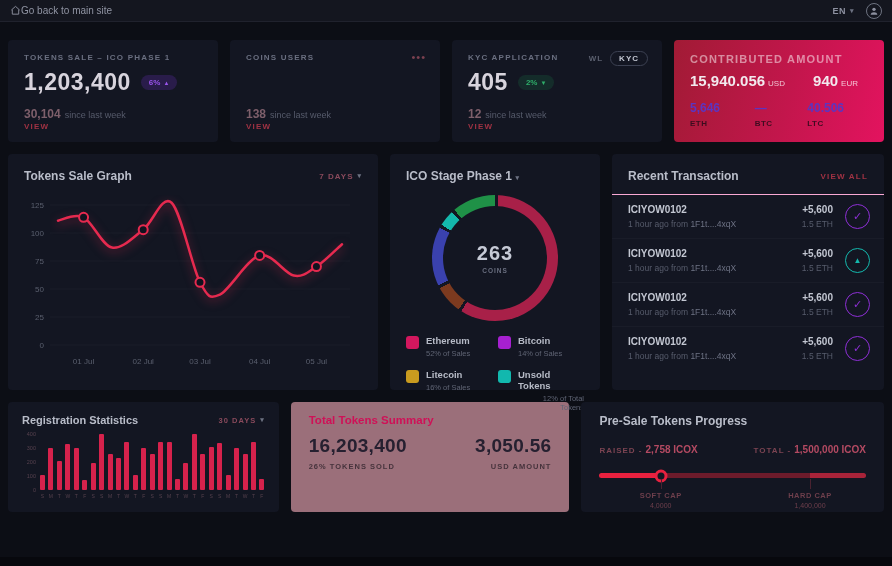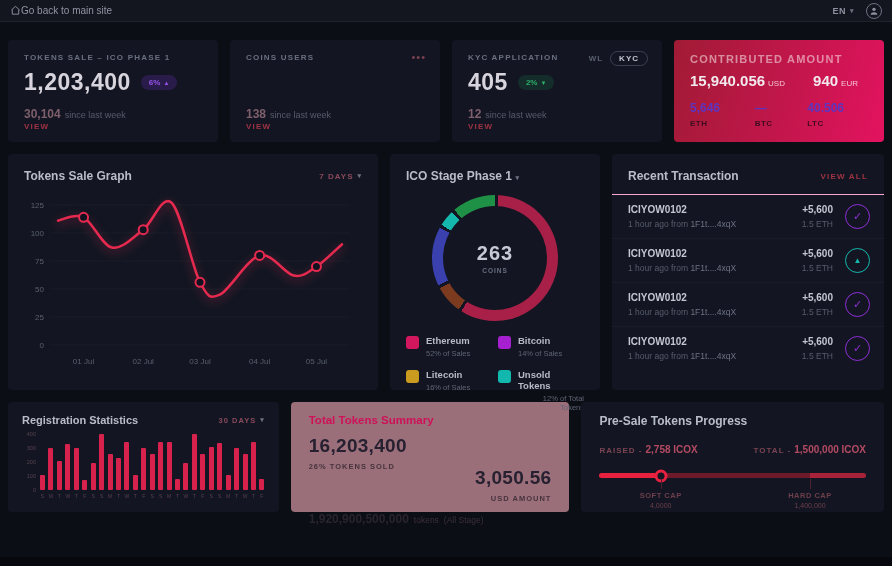--- a/index.html
+++ b/index.html
@@ -108,21 +108,21 @@
   .bar { width:5px; border-radius:1px; background:#d6224c; }
   .bar-x { display:flex; justify-content:space-between; margin-left:18px; margin-top:3px; }
   .bar-xlabel { width:5px; text-align:center; font-size:5px; color:#55414d; }
 
   
   .summary-panel { width:280px; height:110px; background:#9b6f7a; border-radius:4px; padding:12px 18px; }
   .sum-title { font-size:11.5px; font-weight:bold; color:#cf1157; }
   .sum-row { display:flex; justify-content:space-between; margin-top:9px; }
   .sum-big { font-size:19px; font-weight:bold; color:#262030; letter-spacing:.3px; }
   .sum-note { font-size:7.5px; font-weight:bold; color:#46333c; letter-spacing:1px; margin-top:5px; }
-  .sum-right { text-align:right;margin-top:32px; }
+  .sum-right { text-align:right; }
   .sum-bottom { margin-top:9px; display:flex; align-items:baseline; gap:5px; }
   .sum-total { font-size:12px; font-weight:bold; color:#2a2330; }
   .sum-small { font-size:8.5px; color:#3c2f38; }
 
   
   .presale-panel { width:304px; height:110px; padding:12px 18px; }
   .ps-labels { display:flex; justify-content:space-between; margin-top:11px; align-items:baseline; }
   .ps-lab { font-size:8px; font-weight:bold; letter-spacing:1px; color:#7c4452; }
   .ps-val { font-size:10px; font-weight:bold; color:#b44a62; margin-left:3px; }
   .slider { position:relative; margin-top:12px; height:34px; }
@@ -454,25 +454,20 @@
       <div class="sum-row">
         <span>
             <div class="sum-big">16,203,400</div>
             <div class="sum-note">26% TOKENS SOLD</div>
           </span>
         <span class="sum-right">
             <div class="sum-big">3,050.56</div>
             <div class="sum-note">USD AMOUNT</div>
           </span>
       </div>
-      <div class="sum-bottom">
-        <span class="sum-total">1,920,900,500,000</span>
-        <span class="sum-small">tokens</span>
-        <span class="sum-small">(All Stage)</span>
-      </div>
     </div>
 
     <div class="panel presale-panel">
       <div class="panel-title">Pre-Sale Tokens Progress</div>
       <div class="ps-labels">
         <span><span class="ps-lab">RAISED -</span><span class="ps-val">2,758 ICOX</span></span>
         <span><span class="ps-lab">TOTAL -</span><span class="ps-val">1,500,000 ICOX</span></span>
       </div>
       <div class="slider">
         <div class="track" id="ps-track" style="background: linear-gradient(to right, rgb(232, 33, 63) 0%, rgb(232, 33, 63) 23%, rgb(109, 27, 43) 23%, rgb(109, 27, 43) 79%, rgb(168, 35, 57) 79%, rgb(168, 35, 57) 100%);"></div>

